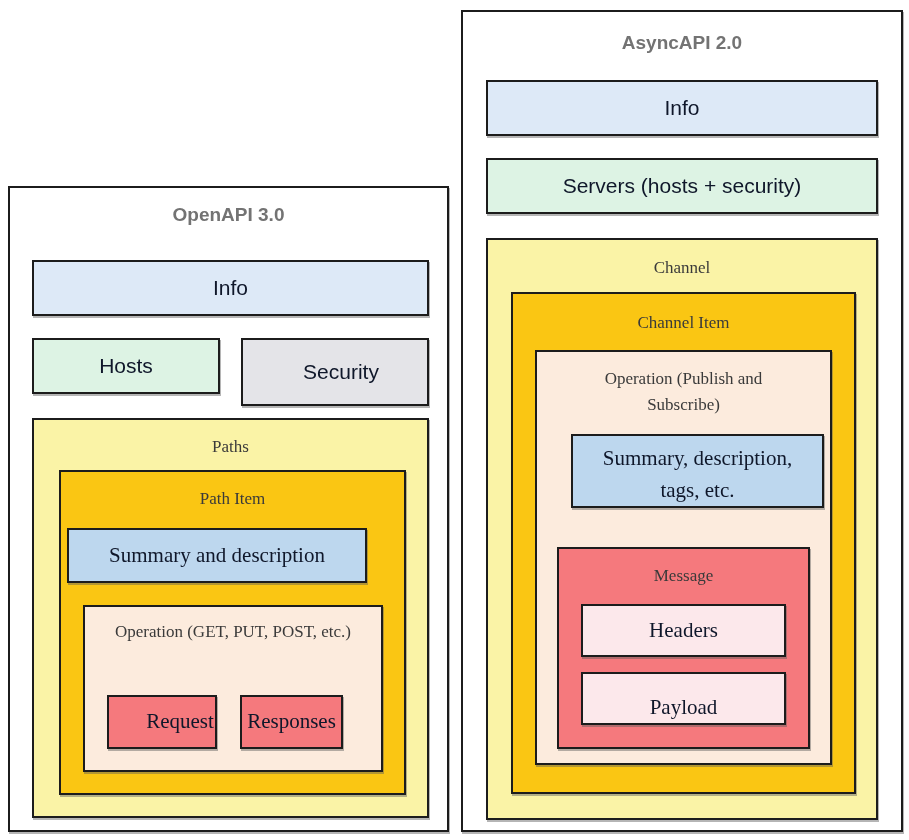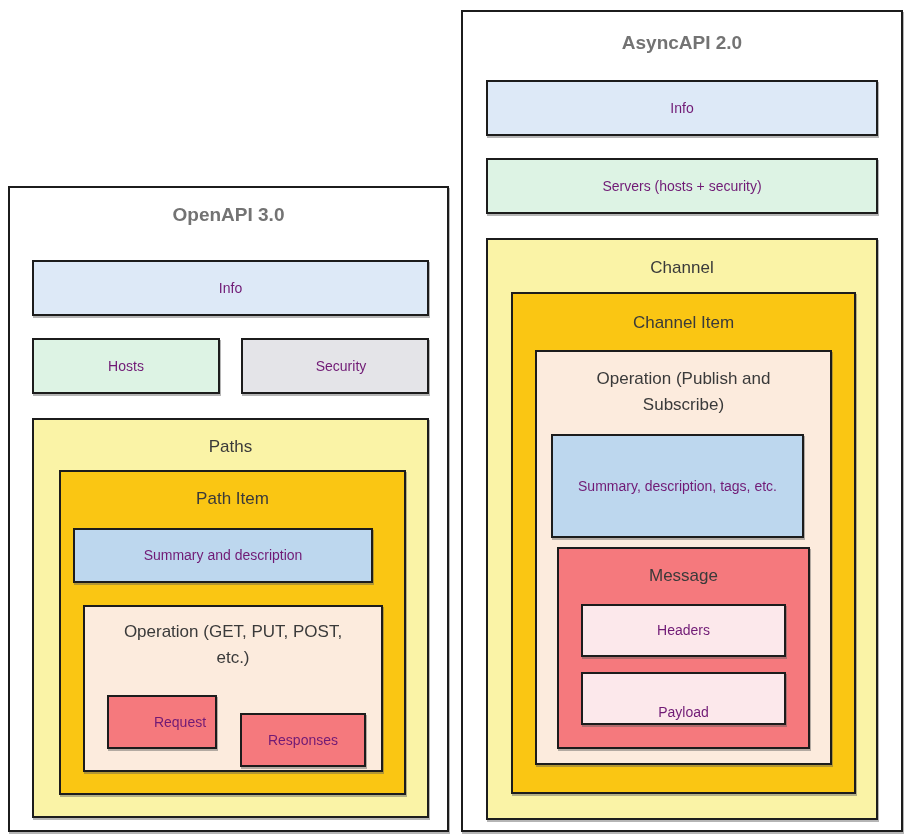--- a/index.html
+++ b/index.html
@@ -43,76 +43,76 @@
   .title {
     position: absolute;
     left: 0;
     right: 0;
     text-align: center;
     font-size: 19px;
     font-weight: bold;
     color: #737373;
   }
   .leaf-text {
-    font-size: 14px;
-    color: #701a75;
+    font-size: 21px;
+    color: #0f172a;
     line-height: 1.5;
     padding: 0 10px;
   }
   
   .c-info      { background: var(--info-blue, #dde9f7); }
   .c-summary   { background: var(--summary-blue, #bdd7ee); }
   .c-green     { background: var(--hosts-green, #ddf3e4); }
   .c-gray      { background: var(--security-gray, #e4e4e8); }
-  .c-yellow    { background: var(--container-yellow, #faf3a6); }
+  .c-yellow    { background: var(--container-yellow, #faf3a6); font-family: Liberation Serif, serif; }
   .c-gold      { background: var(--item-gold, #fac613); }
   .c-peach     { background: var(--operation-peach, #fcebdd); }
   .c-red       { background: var(--message-red, #f5797d); }
   .c-pink      { background: var(--payload-pink, #fce8eb); }
 </style>
 </head>
 <body>
 
 <div class="panel" style="left:8px; top:186px; width:441px; height:646px;">
 
   <div class="title" style="top:16px;">OpenAPI 3.0</div>
 
   <div class="box leaf c-info" style="left:22px; top:72px; width:397px; height:56px;">
     <span class="leaf-text">Info</span>
   </div>
 
   <div class="box leaf c-green" style="left:22px; top:150px; width:188px; height:56px;">
     <span class="leaf-text">Hosts</span>
   </div>
 
-  <div class="box leaf c-gray" style="left:231px; top:150px; width:188px; height:56px;padding-left:12px;">
+  <div class="box leaf c-gray" style="left:231px; top:150px; width:188px; height:68px;padding-left:12px;">
     <span class="leaf-text">Security</span>
   </div>
 
   <div class="box c-yellow" style="left:22px; top:230px; width:397px; height:400px;">
 
     <div class="label" style="top:14px;">Paths</div>
 
     <div class="box c-gold" style="left:25px; top:50px; width:347px; height:325px;">
 
       <div class="label" style="top:14px;">Path Item</div>
 
-      <div class="box leaf c-summary" style="left:12px; top:56px; width:300px; height:55px;">
+      <div class="box leaf c-summary" style="left:6px; top:56px; width:300px; height:55px;">
         <span class="leaf-text">Summary and description</span>
       </div>
 
       <div class="box c-peach" style="left:22px; top:133px; width:300px; height:167px;">
 
         <div class="label" style="top:12px; padding:0 24px;">Operation (GET, PUT, POST, etc.)</div>
 
         <div class="box leaf c-red" style="left:22px; top:88px; width:110px; height:54px;padding-left:36px;">
           <span class="leaf-text">Request</span>
         </div>
 
-        <div class="box leaf c-red" style="left:155px; top:88px; width:126px; height:54px;margin-top:18px;">
+        <div class="box leaf c-red" style="left:155px; top:88px; width:103px; height:54px;">
           <span class="leaf-text">Responses</span>
         </div>
       </div>
     </div>
   </div>
 </div>
 
 <div class="panel" style="left:461px; top:10px; width:442px; height:822px;">
 
   <div class="title" style="top:20px;">AsyncAPI 2.0</div>
@@ -130,21 +130,21 @@
     <div class="label" style="top:15px;">Channel</div>
 
     <div class="box c-gold" style="left:23px; top:52px; width:345px; height:502px;">
 
       <div class="label" style="top:16px;">Channel Item</div>
 
       <div class="box c-peach" style="left:22px; top:56px; width:297px; height:415px;">
 
         <div class="label" style="top:14px; padding:0 40px;">Operation (Publish and Subscribe)</div>
 
-        <div class="box leaf c-summary" style="left:14px; top:82px; width:253px; height:104px;">
+        <div class="box leaf c-summary" style="left:34px; top:82px; width:253px; height:74px;align-items:flex-end;">
           <span class="leaf-text">Summary, description, tags, etc.</span>
         </div>
 
         <div class="box c-red" style="left:20px; top:195px; width:253px; height:202px;">
 
           <div class="label" style="top:14px;">Message</div>
 
           <div class="box leaf c-pink" style="left:22px; top:55px; width:205px; height:53px;">
             <span class="leaf-text">Headers</span>
           </div>

